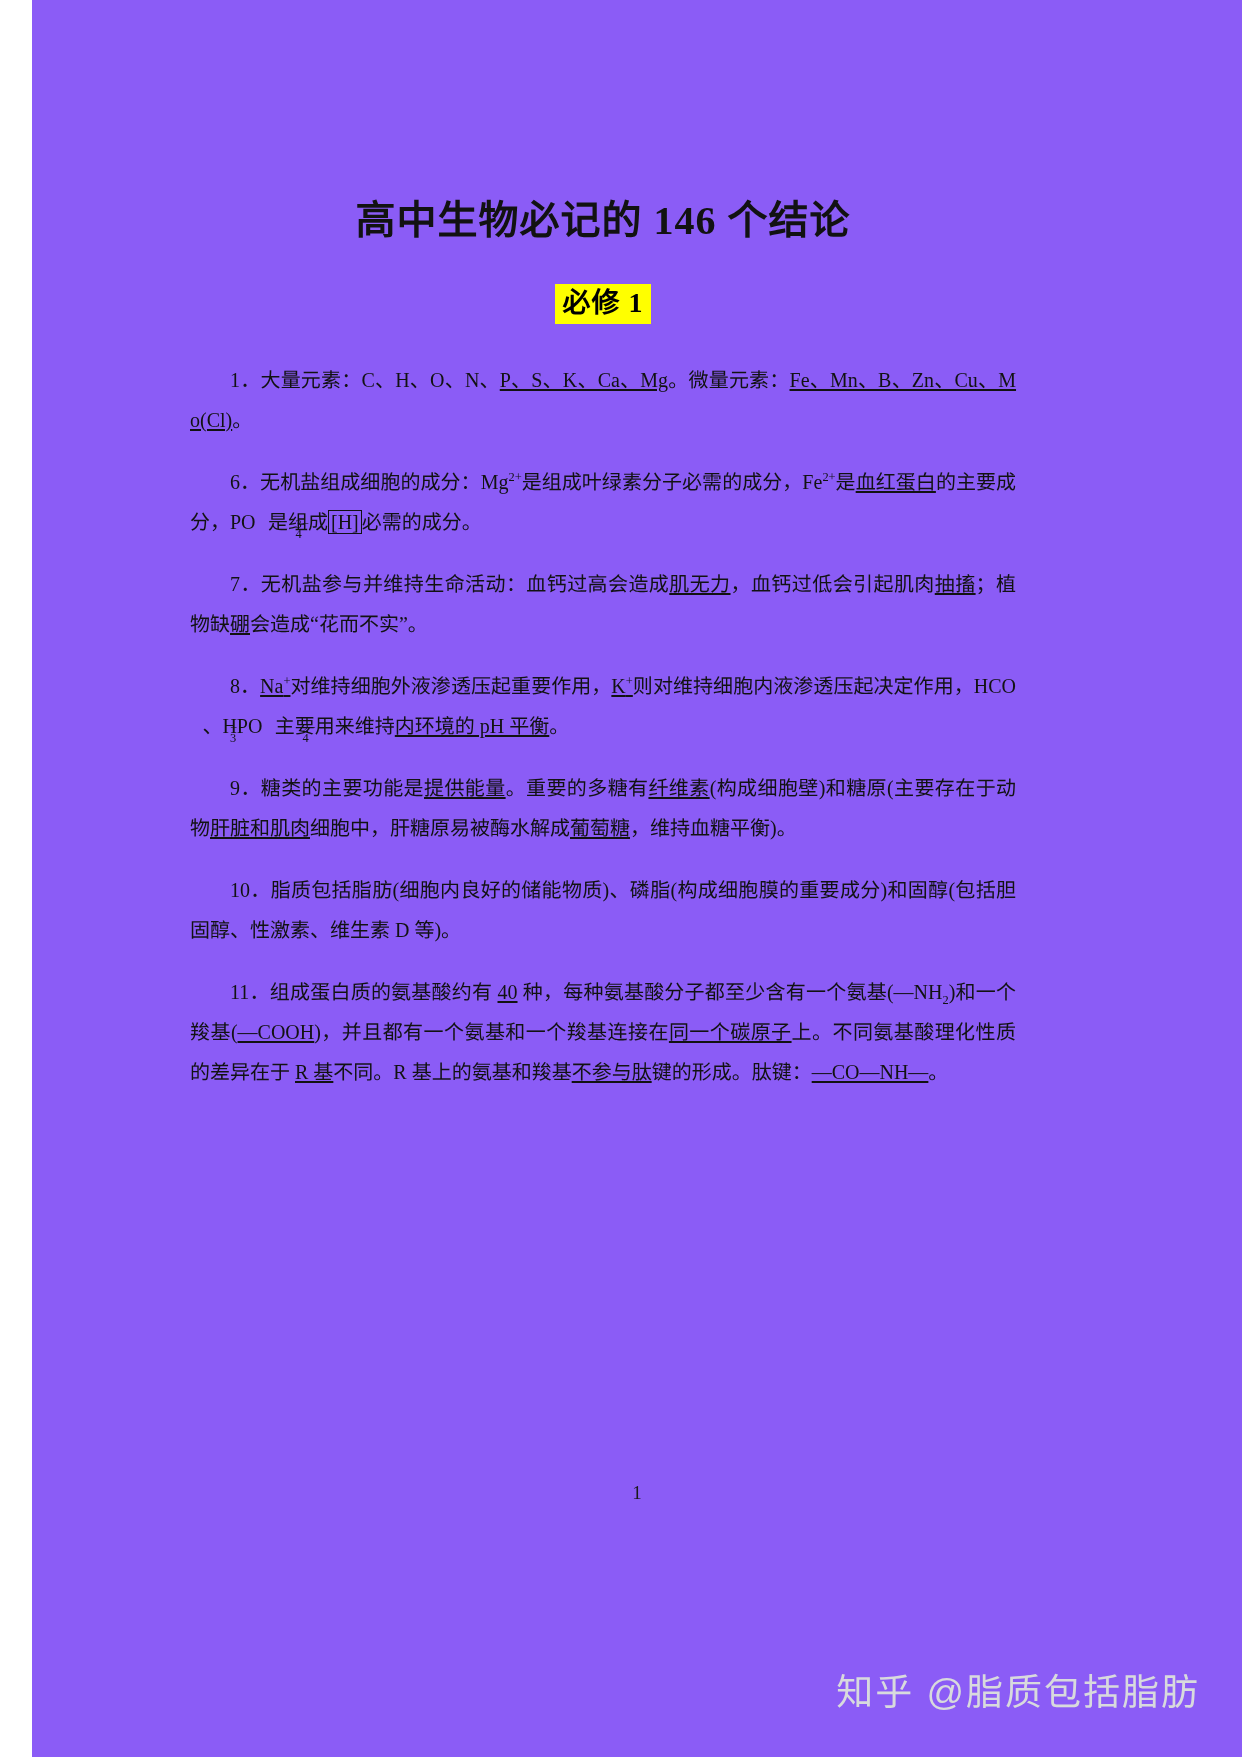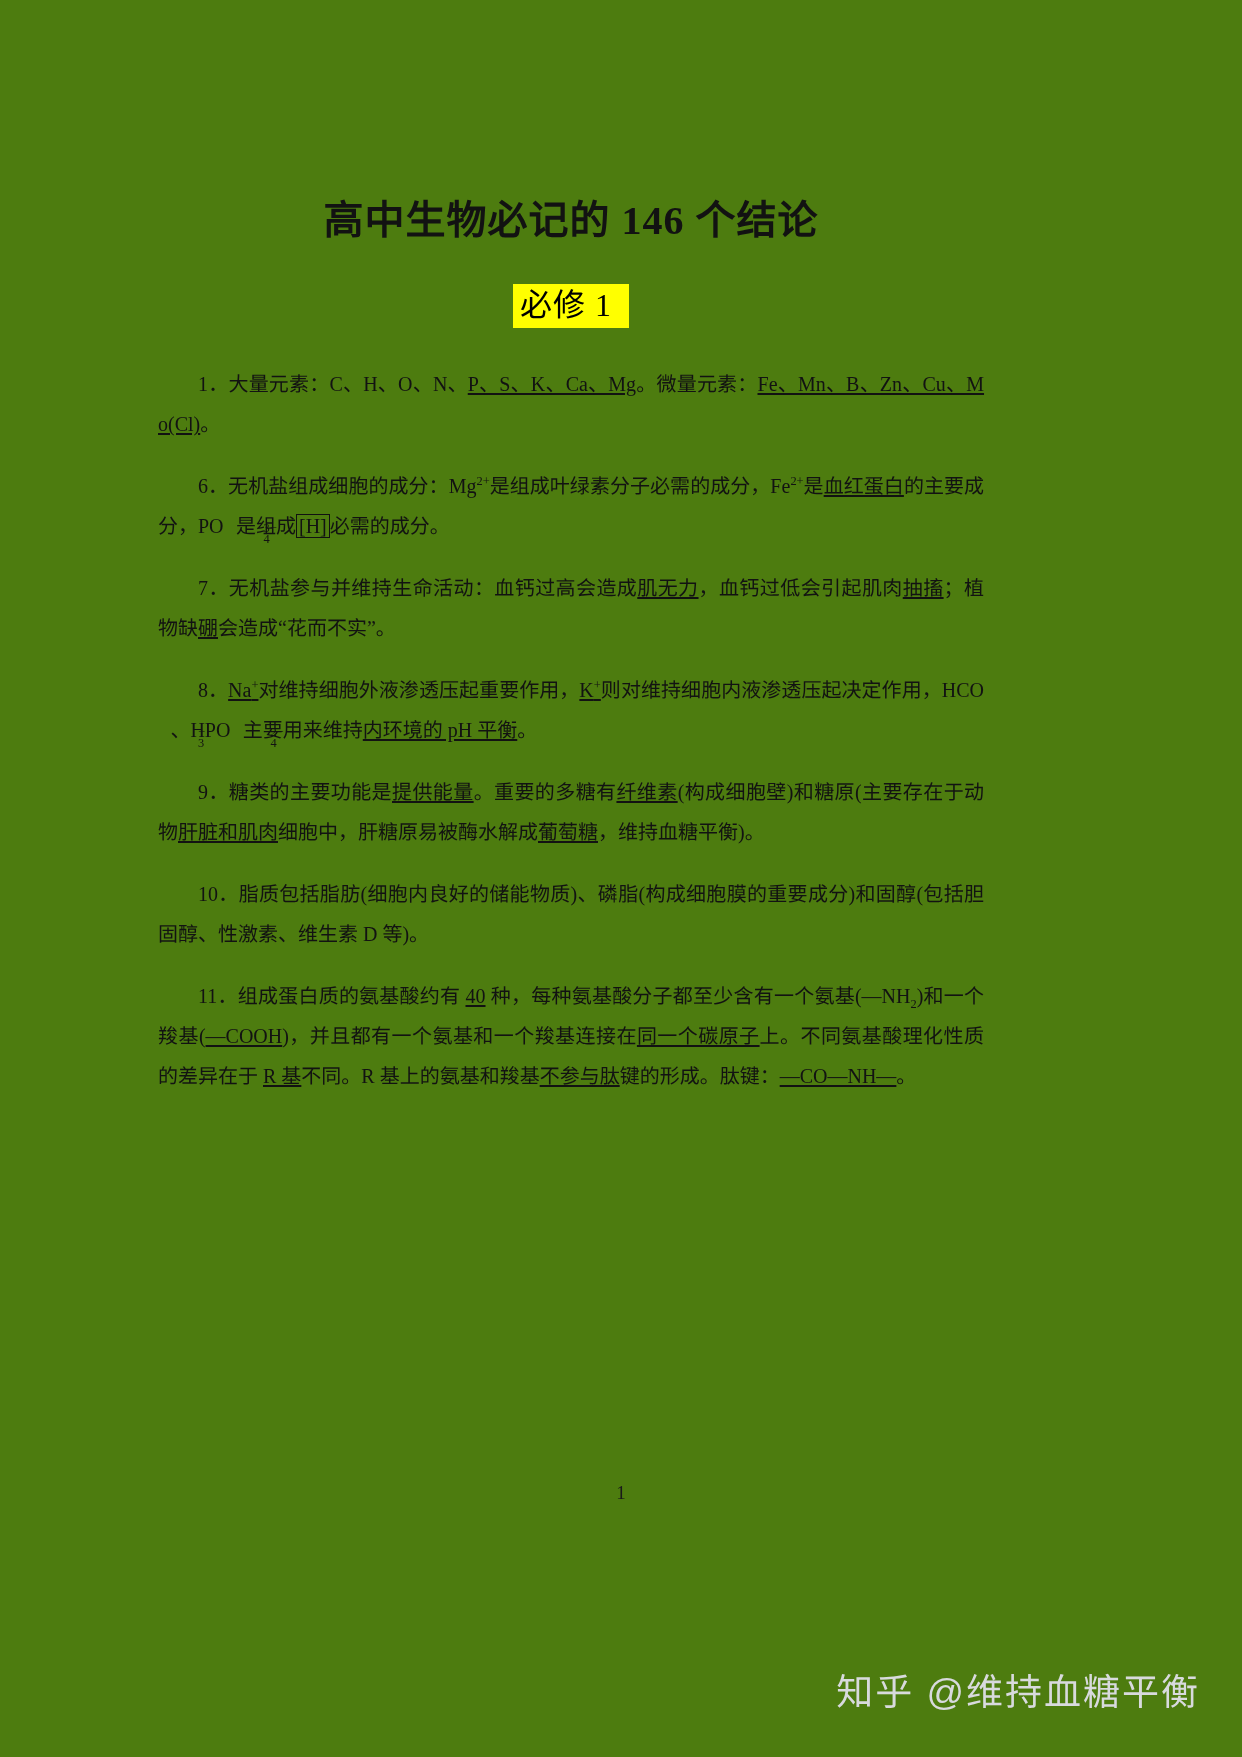--- a/index.html
+++ b/index.html
@@ -13,21 +13,22 @@
     height: 1757px;
     position: relative;
     font-family: "Liberation Serif", "DejaVu Serif", serif;
     color: #121212;
     overflow: hidden;
   }
 
   #page {
     position: absolute;
     inset: 0;
-    background: #4d7c0f;
+    background: #8b5cf6;
+    margin-left: 32px;
   }
 
   .page-inner {
     position: absolute;
     left: 158px;
     top: 0;
     width: 826px;
   }
 
   
@@ -44,23 +45,23 @@
 
   
   .section-head-wrap {
     text-align: center;
     margin-top: 38px;
   }
   .section-head {
     display: inline-block;
     background: #ffff00;
     color: #000;
-    font-size: 32px;
-    font-weight: normal;
-    padding: 2px 17px 4px 7px;
+    font-size: 28px;
+    font-weight: bold;
+    padding: 2px 7px 4px 7px;
     line-height: 1.2;
     letter-spacing: 1px;
   }
 
   
   .body-list {
     margin: 0;
     padding: 0;
     list-style: none;
   }
@@ -178,14 +179,14 @@
 
       <p class="para">
         <span>11．</span>组成蛋白质的氨基酸约有 <span class="u">40</span> 种，每种氨基酸分子都至少含有一个氨基(—NH<sub>2</sub>)和一个羧基(<span class="u">—COOH</span>)，并且都有一个氨基和一个羧基连接在<span class="u">同一个碳原子</span>上。不同氨基酸理化性质的差异在于 <span class="u">R 基</span>不同。R 基上的氨基和羧基<span class="u">不参与肽</span>键的形成。肽键：<span class="u">—CO—NH—</span>。
       </p>
 
     </div>
   </div>
 
   <div class="page-number">1</div>
 
-  <div class="watermark">知乎 @维持血糖平衡</div>
+  <div class="watermark">知乎 @脂质包括脂肪</div>
 </div>
 
 </body></html>

